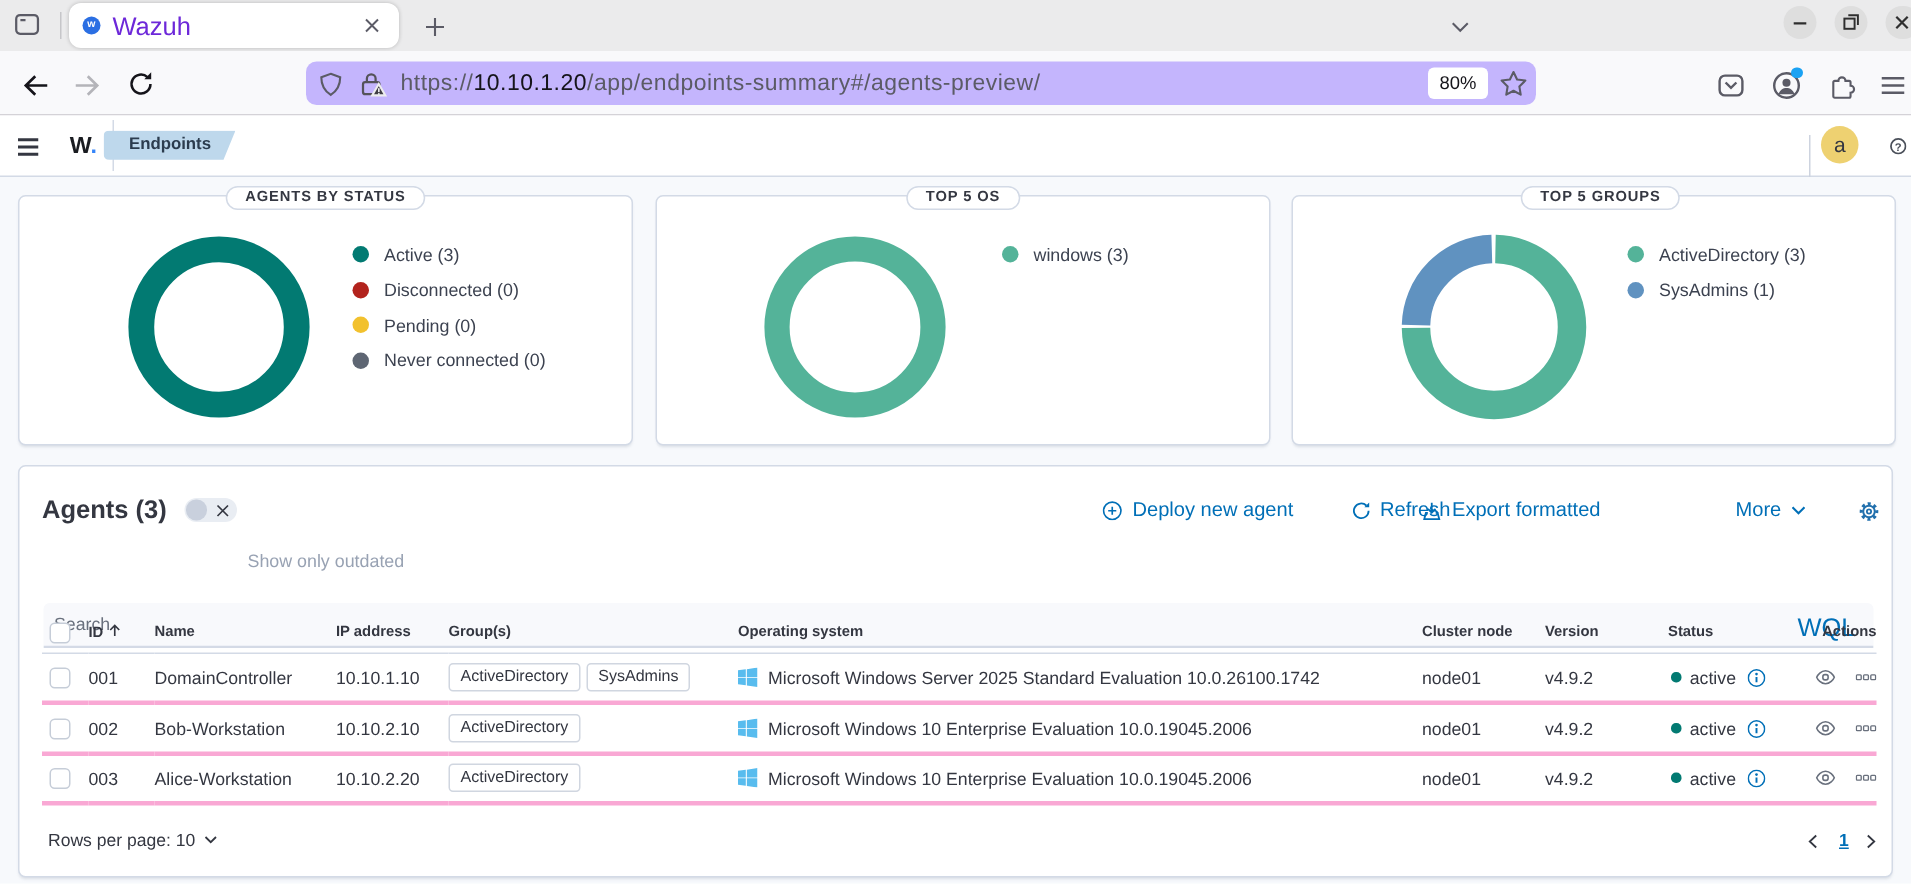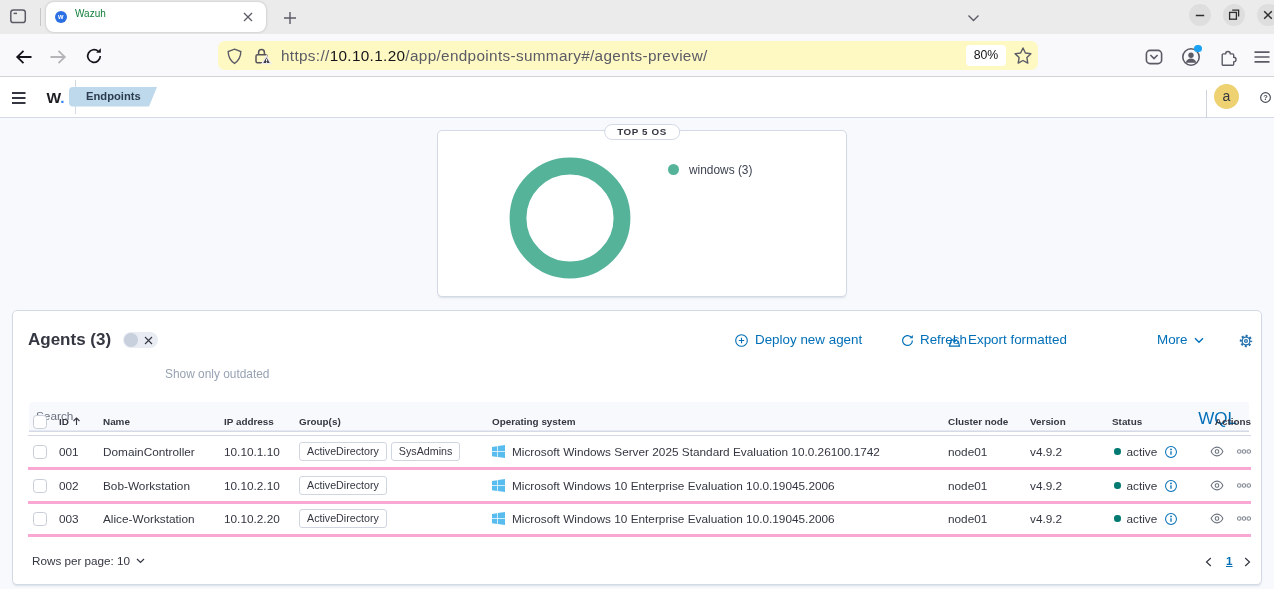--- a/index.html
+++ b/index.html
@@ -3,27 +3,27 @@
 <meta charset="utf-8">
 <style>
 * { margin:0; padding:0; box-sizing:border-box; }
 html,body { width:1274px; height:589px; font-family:"Liberation Sans",sans-serif; overflow:hidden; background:#fff; }
 
 
 #tabstrip { position:absolute; left:0; top:0; width:1274px; height:34px; background:#ebebec; overflow:hidden; }
 #tab { position:absolute; left:46px; top:2px; width:220px; height:30px; background:#fff; border-radius:8px; box-shadow:0 0 3px rgba(0,0,0,.22); }
 #tabsep { position:absolute; left:40px; top:8px; width:1px; height:18px; background:#c6c6c9; }
 #favicon { position:absolute; left:8.6px; top:8.5px; width:12.5px; height:12.5px; border-radius:50%; background:#2b6fe3; color:#fff; font-size:7px; font-weight:bold; text-align:center; line-height:12px; }
-#tabtitle { position:absolute; left:29px; top:6px; font-size:10px; color:#15803d; }
+#tabtitle { position:absolute; left:29px; top:6px; font-size:17px; color:#6d28d9; }
 #alltabs { position:absolute; left:967px; top:12.5px; }
 .winbtn { position:absolute; top:3.5px; width:22.5px; height:22.5px; border-radius:50%; background:#dedede; }
 .winbtn svg { position:absolute; left:4.2px; top:4.2px; }
 
 #navbar { position:absolute; left:0; top:34px; width:1274px; height:43px; background:#f9f9fb; border-bottom:1px solid #d4d2d7; }
-#urlbar { position:absolute; left:218px; top:7px; width:820px; height:29px; background:#fef9c3; border-radius:7px; }
+#urlbar { position:absolute; left:204px; top:7px; width:820px; height:29px; background:#c4b5fd; border-radius:7px; }
 #urltext { position:absolute; left:63px; top:6px; font-size:15.3px; color:#5b5b66; white-space:nowrap; letter-spacing:.34px; }
 #urltext b { color:#15141a; font-weight:normal; }
 #zoompill { position:absolute; left:748px; top:4px; width:40px; height:21px; background:#fff; border-radius:4px; font-size:12.3px; color:#15141a; text-align:center; line-height:21px; }
 .navico { position:absolute; top:13px; }
 
 
 #appheader { position:absolute; left:0; top:77px; width:1274px; height:41px; background:#ffffff; border-bottom:1px solid #d3dae6; }
 #wlogo { position:absolute; left:46.5px; top:12px; font-size:15.5px; font-weight:bold; color:#1a1c21; }
 #wlogo span { color:#3585f9; }
 #hdrsep1 { position:absolute; left:75px; top:3px; width:1px; height:34px; background:#d3dae6; }
@@ -152,29 +152,50 @@
   <div id="hdrsep2"></div>
 </div>
 <div id="avatar">a</div>
 <svg style="position:absolute;left:1259.8px;top:92px;" width="11" height="11" viewBox="0 0 14 14">
     <circle cx="7" cy="7" r="6.2" fill="none" stroke="#4a4f59" stroke-width="1.5"></circle>
     <text x="7" y="10.8" font-size="9.5" font-weight="bold" fill="#4a4f59" text-anchor="middle">?</text>
   </svg>
 
 <div id="content">
 
+  <div class="card" style="left:12px; top:11.5px; width:410px; height:167.5px;">
+    <div class="pilltitle" style="left:50%; transform:translateX(-50%);">AGENTS BY STATUS</div>
+    <svg style="position:absolute;left:71px;top:25.6px;" width="124" height="124" viewBox="0 0 124 124">
+      <circle cx="62" cy="62" r="51.8" fill="none" stroke="#027a72" stroke-width="17.2"></circle>
+    </svg>
+    <div class="legrow" style="left:222px; top:32px;"><span class="legdot" style="background:#027a72;"></span>Active (3)</div>
+    <div class="legrow" style="left:222px; top:55.5px;"><span class="legdot" style="background:#b2231d;"></span>Disconnected (0)</div>
+    <div class="legrow" style="left:222px; top:79px;"><span class="legdot" style="background:#f2c12e;"></span>Pending (0)</div>
+    <div class="legrow" style="left:222px; top:102.5px;"><span class="legdot" style="background:#5e6673;"></span>Never connected (0)</div>
+  </div>
 
   <div class="card" style="left:437px; top:11.5px; width:410px; height:167.5px;">
     <div class="pilltitle" style="left:50%; transform:translateX(-50%);">TOP 5 OS</div>
     <svg style="position:absolute;left:69.5px;top:25.6px;" width="124" height="124" viewBox="0 0 124 124">
       <circle cx="62" cy="62" r="52" fill="none" stroke="#54b399" stroke-width="16.8"></circle>
     </svg>
     <div class="legrow" style="left:230px; top:32px;"><span class="legdot" style="background:#54b399;"></span>windows (3)</div>
   </div>
 
+  <div class="card" style="left:861px; top:11.5px; width:403px; height:167.5px;">
+    <div class="pilltitle" style="left:calc(50% + 4.5px); transform:translateX(-50%);">TOP 5 GROUPS</div>
+    <svg style="position:absolute;left:72px;top:25.6px;" width="124" height="124" viewBox="0 0 124 124">
+      <g transform="rotate(-90 62 62)">
+        <circle cx="62" cy="62" r="52" fill="none" stroke="#54b399" stroke-width="19" stroke-dasharray="243 83.7" stroke-dashoffset="-1"></circle>
+        <circle cx="62" cy="62" r="52" fill="none" stroke="#6092c0" stroke-width="19" stroke-dasharray="78.7 248" stroke-dashoffset="-246"></circle>
+      </g>
+    </svg>
+    <div class="legrow" style="left:223px; top:32px;"><span class="legdot" style="background:#54b399;"></span>ActiveDirectory (3)</div>
+    <div class="legrow" style="left:223px; top:55.5px;"><span class="legdot" style="background:#6092c0;"></span>SysAdmins (1)</div>
+  </div>
 
   <div class="card" style="left:12px; top:192px; width:1250px; height:275px;">
     <div id="agents-title">Agents (3)</div>
     <div id="switch">
         <div class="knob"></div>
         <svg style="position:absolute;left:21px;top:3.5px;" width="9" height="9" viewBox="0 0 9 9">
           <path d="M1 1l7 7M8 1L1 8" stroke="#343741" stroke-width="1.1"></path>
         </svg>
       </div>
     <div id="switch-label">Show only outdated</div>

